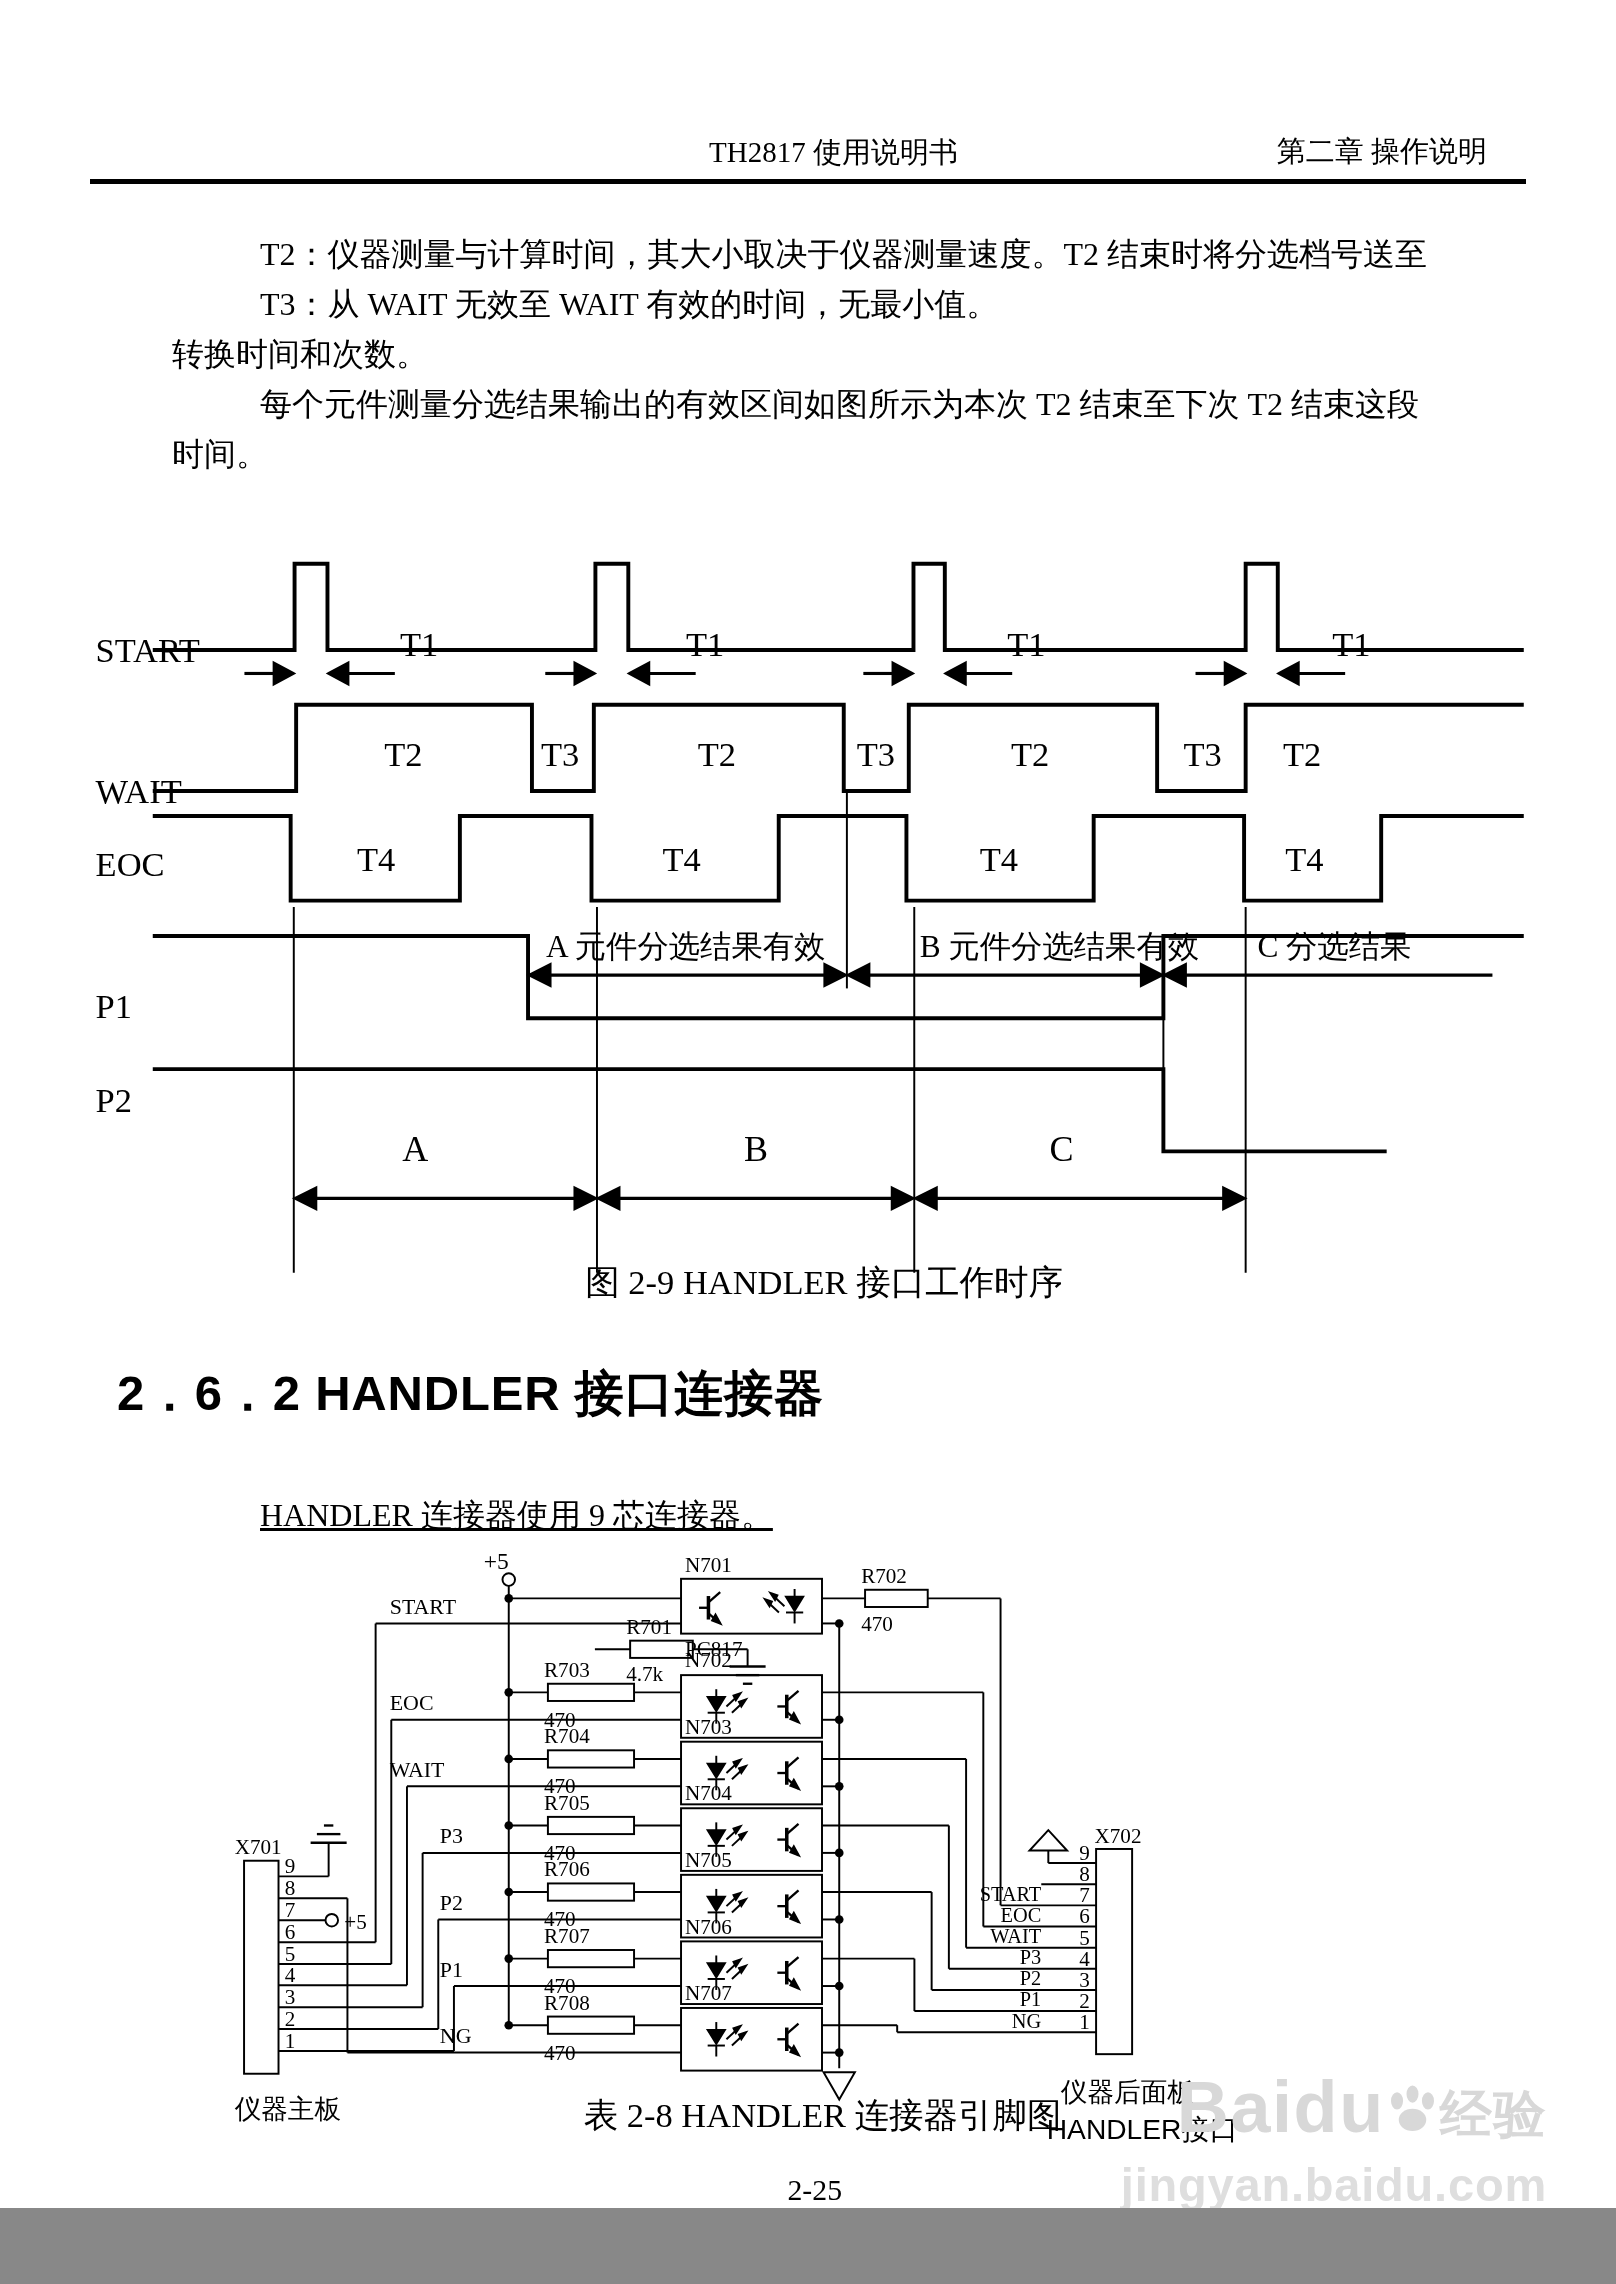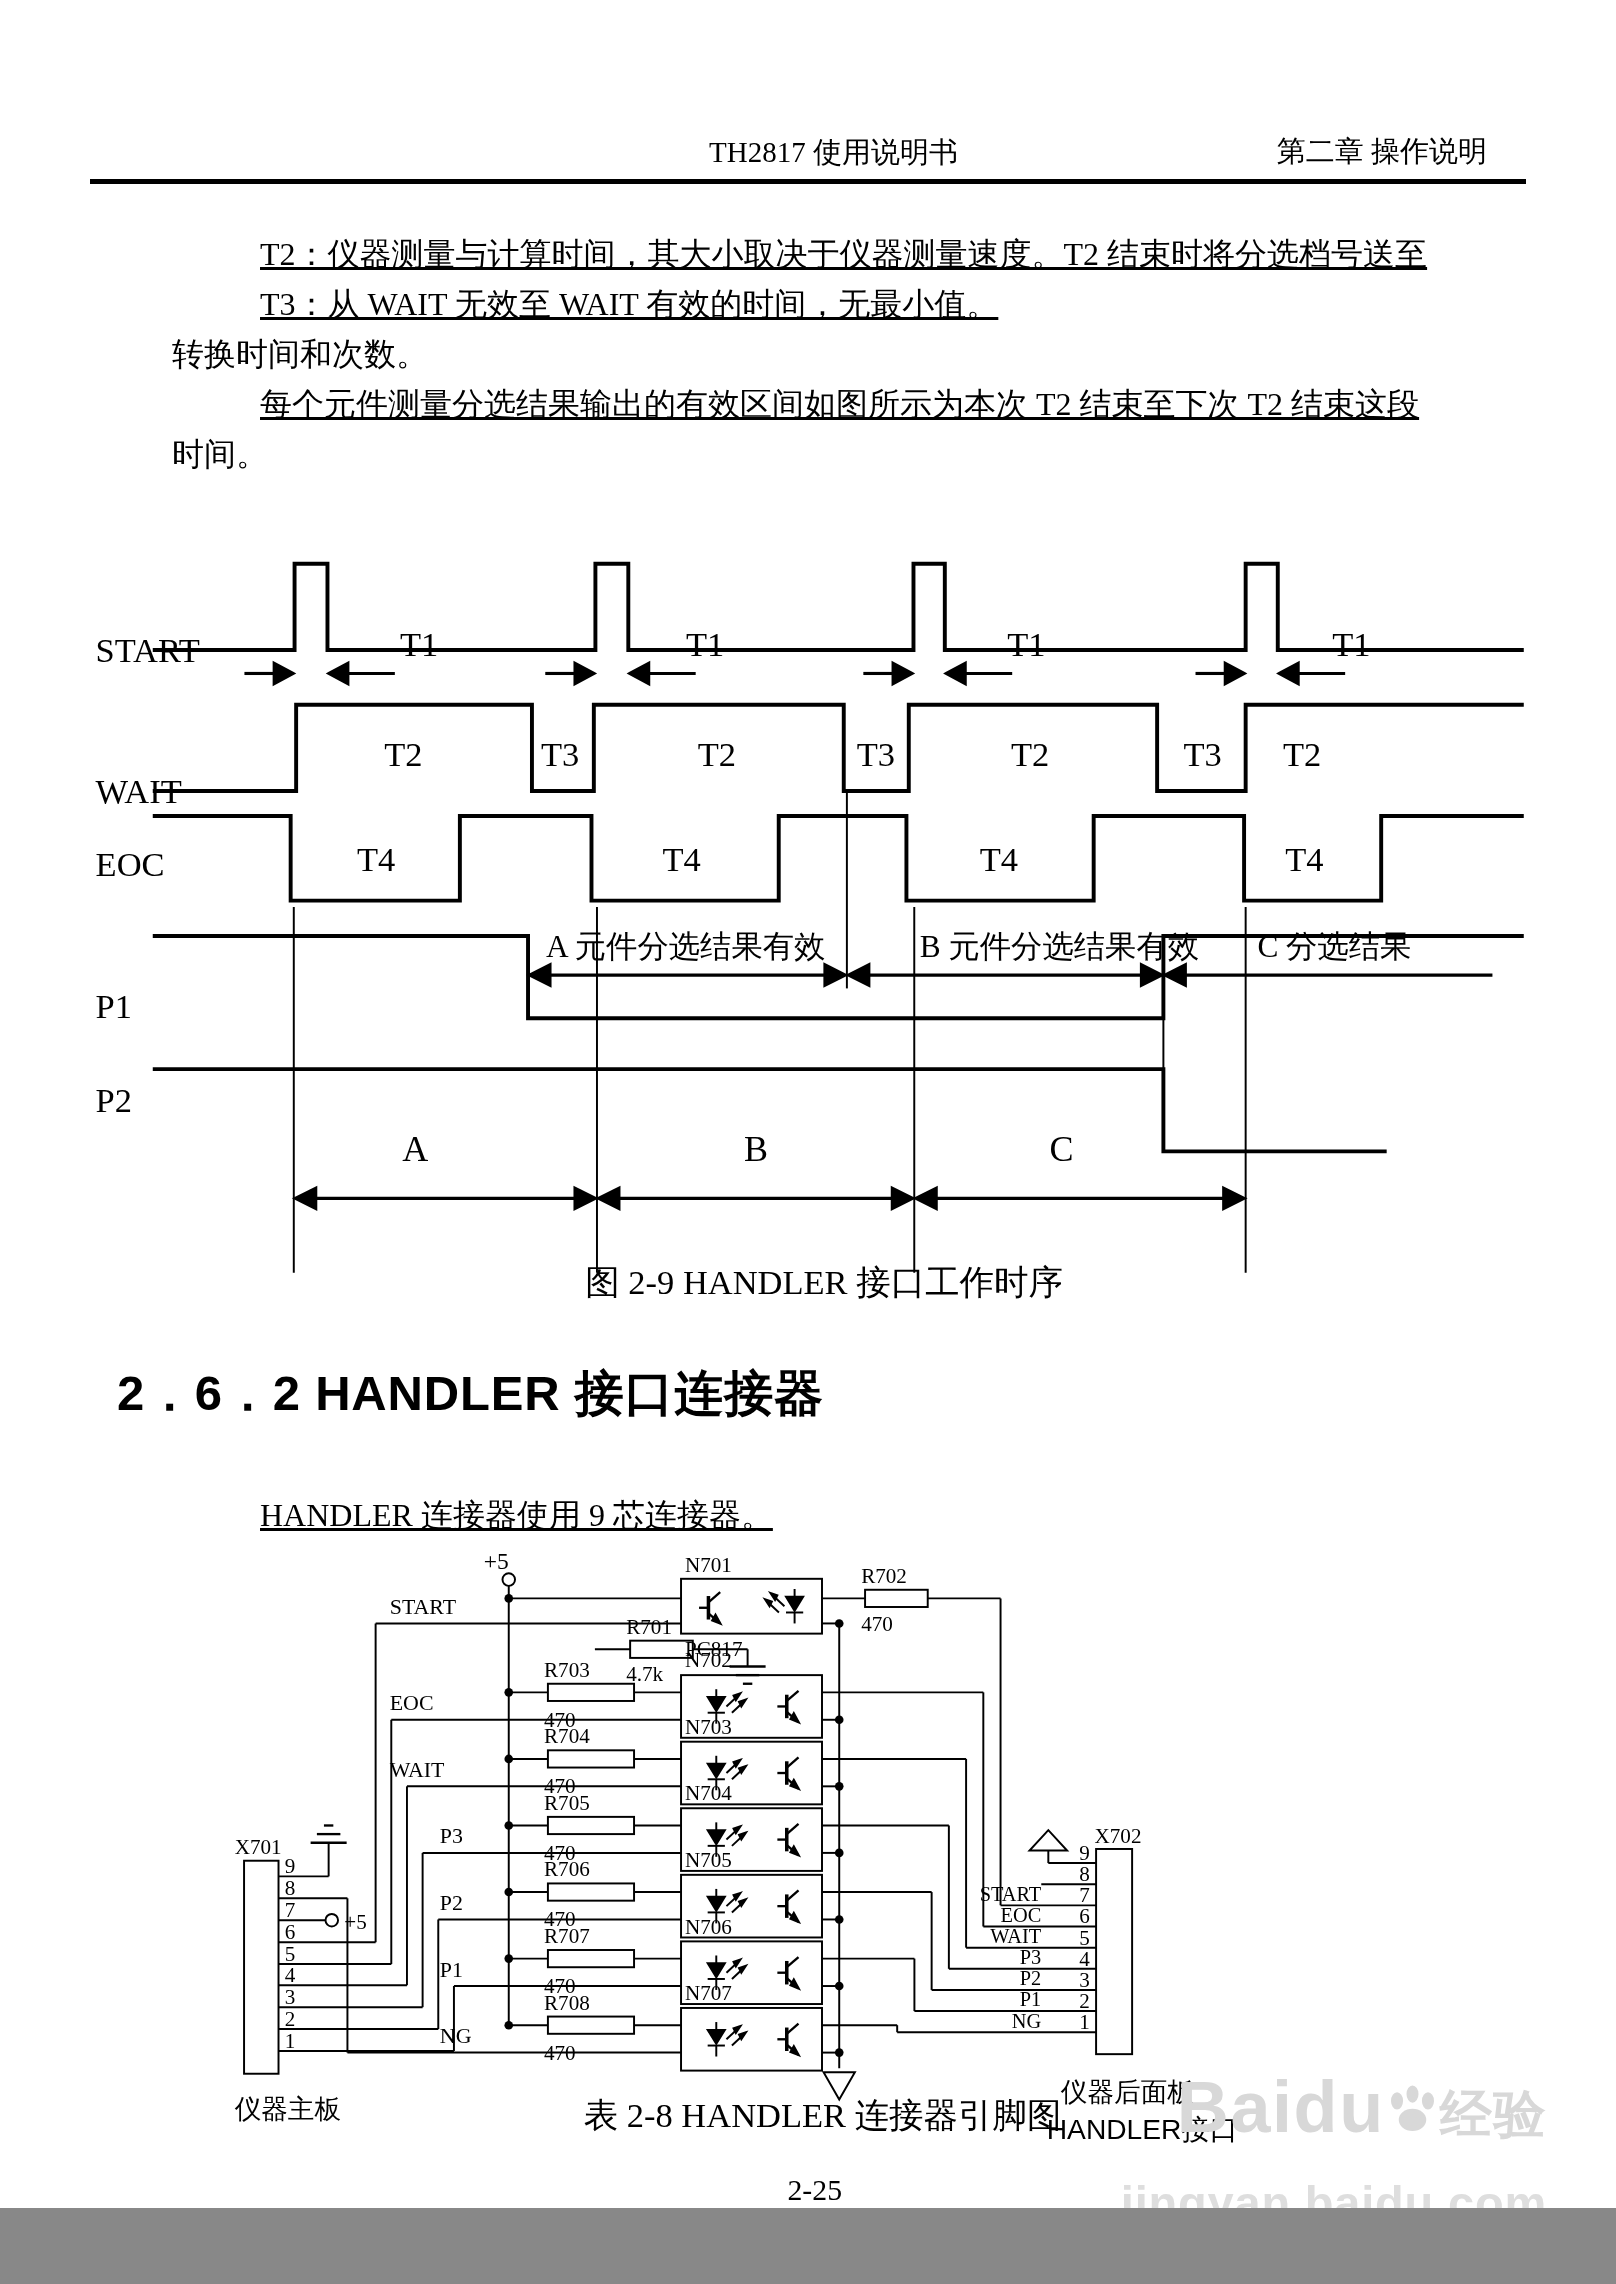--- a/index.html
+++ b/index.html
@@ -6,32 +6,32 @@
   #page{position:relative;width:1617px;height:2208px;background:#ffffff;
         font-family:"Liberation Serif","DejaVu Serif",serif;color:#000;overflow:hidden;}
   .abs{position:absolute;}
   
   #doc-title{left:709px;top:133px;font-size:29px;}
   #chapter{right:130px;top:132px;font-size:29px;}
   #rule{left:90px;top:179px;width:1436px;height:4.7px;background:#000;}
   
   #para-block{left:172px;top:229px;width:1359px;font-size:32px;line-height:50px;}
   #para-block .line{white-space:nowrap;}
-  #para-block .indent{padding-left:88px;text-decoration:underline;}
+  #para-block .indent{padding-left:88px;}
   
   #sec-heading{left:117px;top:1361px;font-size:49px;font-weight:bold;
                font-family:"Liberation Sans","DejaVu Sans",sans-serif;letter-spacing:0.8px;}
   #sec-intro{left:260px;top:1494px;font-size:32px;text-decoration:underline;}
   
   svg text{font-family:"Liberation Serif","DejaVu Serif",serif;}
   .sans{font-family:"Liberation Sans","DejaVu Sans",sans-serif;}
   #watermark{right:70px;top:2068px;text-align:right;
              font-family:"Liberation Sans","DejaVu Sans",sans-serif;color:#d8d8d8;}
   #wm-line1{font-size:72px;font-weight:bold;letter-spacing:1.6px;line-height:78px;white-space:nowrap;}
-  #wm-line2{font-size:47px;font-weight:bold;color:#dedede;letter-spacing:0.8px;margin-top:22px;}
+  #wm-line2{font-size:47px;font-weight:bold;color:#dedede;letter-spacing:0.8px;margin-top:4px;}
   #wm-cn{font-size:52px;}
 </style>
 </head>
 <body>
 
 <div id="page">
 
   <span class="abs" id="doc-title">TH2817 使用说明书</span>
   <span class="abs" id="chapter">第二章 操作说明</span>
   <div class="abs" id="rule"></div>

